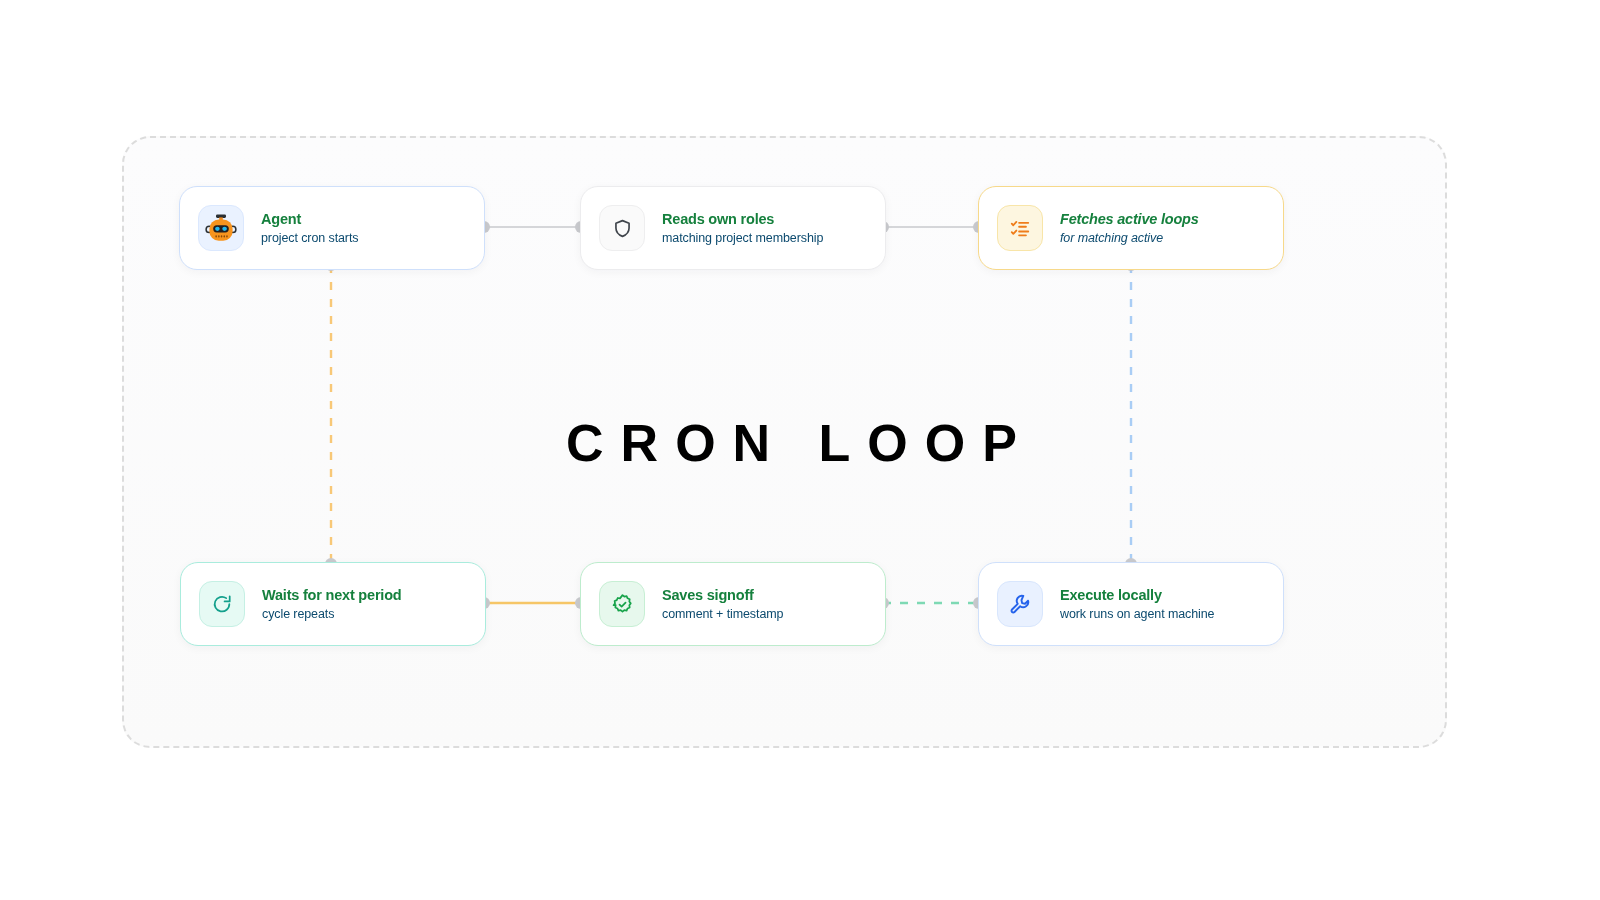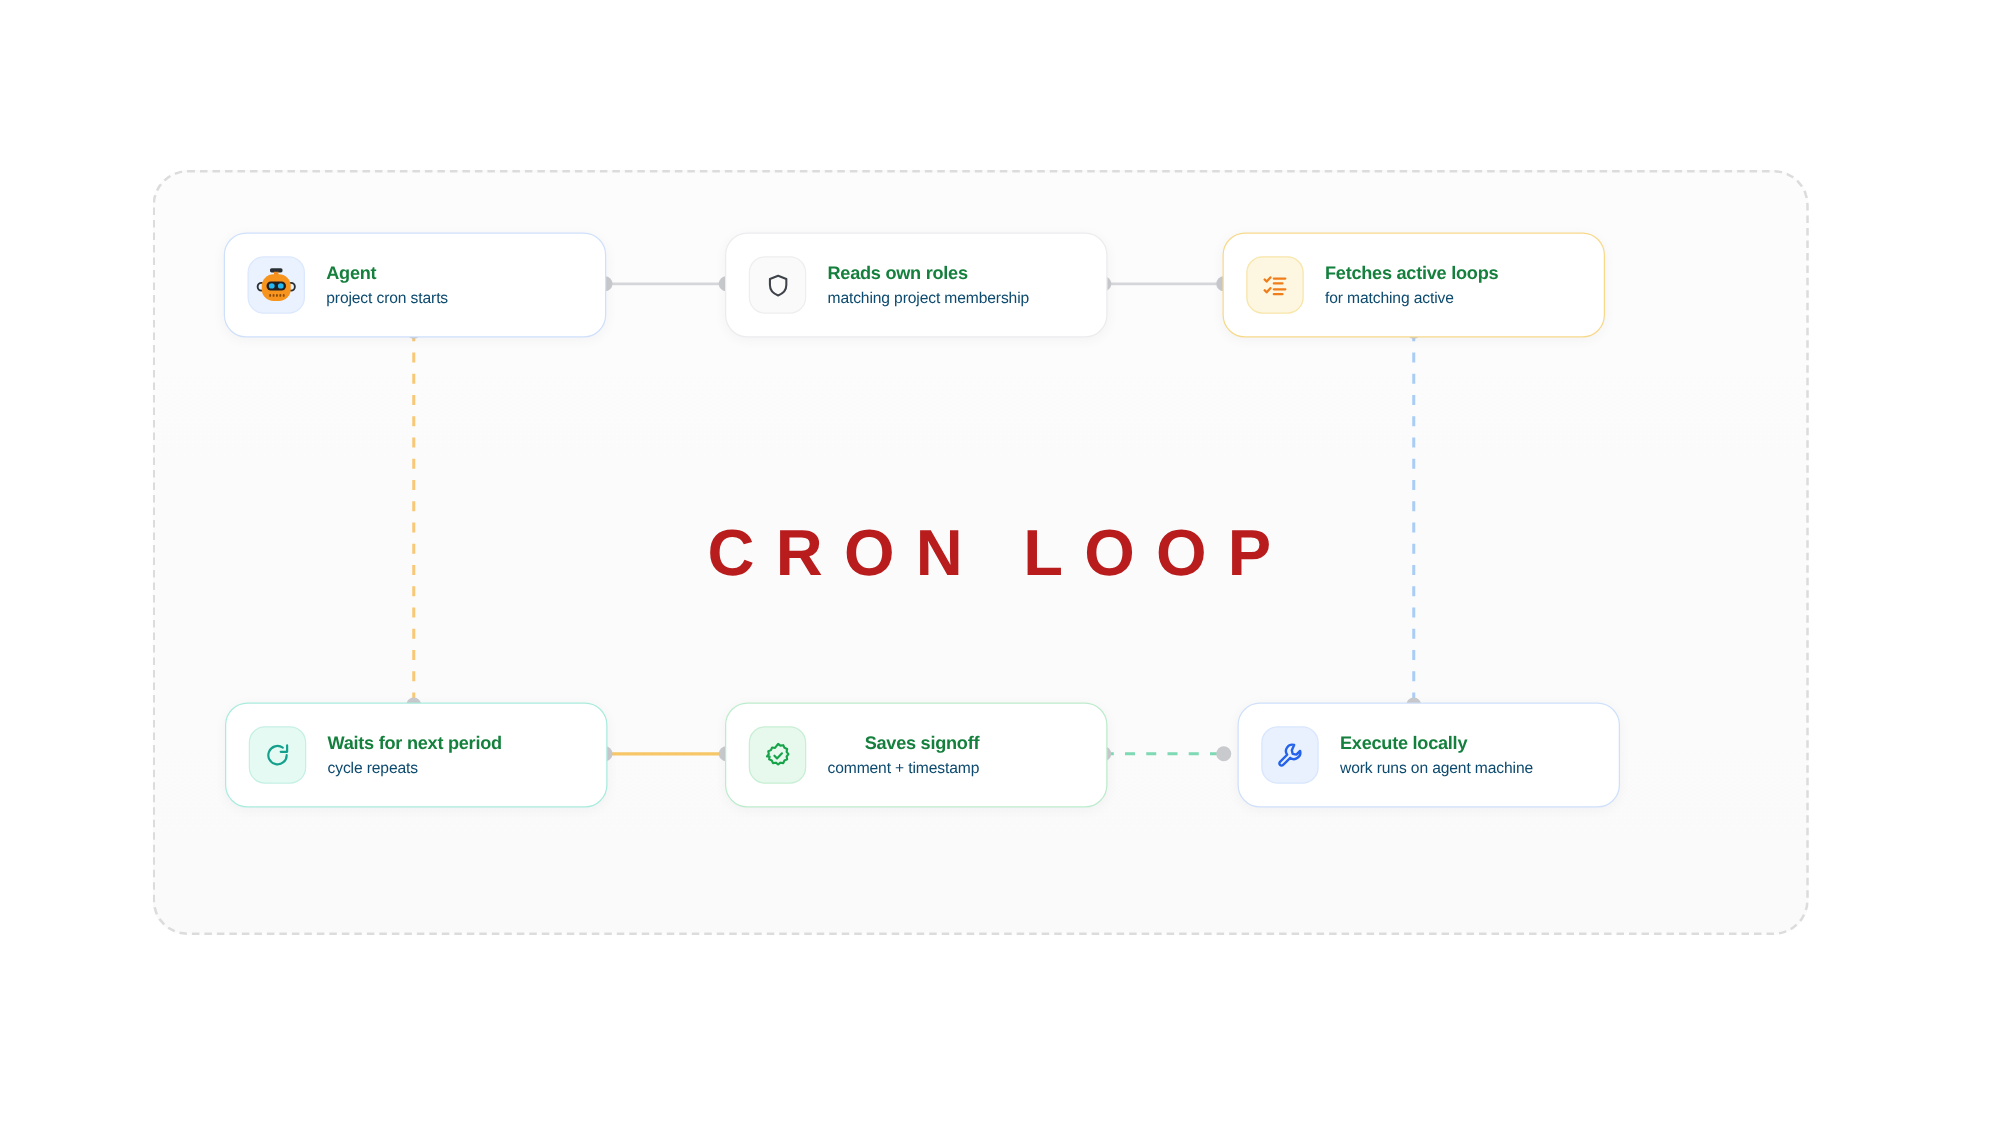--- a/index.html
+++ b/index.html
@@ -34,21 +34,21 @@
   
   .watermark {
     position: absolute;
     left: 0;
     top: 413px;
     width: 1600px;
     text-align: center;
     font-size: 52px;
     font-weight: 700;
     letter-spacing: 17px;
-    color: #b91c1c;
+    color: #000000;
     user-select: none;
     white-space: pre;
   }
 
   
   .wires {
     position: absolute;
     left: 0; top: 0;
     width: 1600px; height: 900px;
     pointer-events: none;
@@ -204,21 +204,21 @@
       <svg width="21" height="21" viewBox="0 0 24 24" fill="none" stroke="#3f444b" stroke-width="1.9" stroke-linecap="round" stroke-linejoin="round">
         <path d="M12 3 L19.5 6 V11.5 C19.5 16 16.3 19.4 12 21 C7.7 19.4 4.5 16 4.5 11.5 V6 Z"></path>
       </svg>
     </div>
     <div class="card-text">
       <div class="card-title">Reads own roles</div>
       <div class="card-sub">matching project membership</div>
     </div>
   </div>
 
-  <div class="card tone-yellow" style="left:978px; top:186px;">
+  <div class="card tone-yellow" style="left:978px; top:186px;font-style:italic;">
     <div class="icon-tile t-yellow">
       <svg width="22" height="22" viewBox="0 0 24 24" fill="none" stroke="#ef7d1a" stroke-width="2" stroke-linecap="round" stroke-linejoin="round">
         <path d="M3 7.2 L4.7 9 L8 5.4"></path>
         <path d="M3 16.6 L4.7 18.4 L8 14.8"></path>
         <line x1="11" y1="6.4" x2="21" y2="6.4"></line>
         <line x1="11" y1="10.6" x2="18.5" y2="10.6"></line>
         <line x1="11" y1="15.8" x2="21" y2="15.8"></line>
         <line x1="11" y1="20" x2="18.5" y2="20"></line>
       </svg>
     </div>
@@ -234,35 +234,35 @@
         <path d="M20 12 A8 8 0 1 1 16.6 5.6"></path>
         <polyline points="20.4,3.6 20.4,9.2 14.8,9.2"></polyline>
       </svg>
     </div>
     <div class="card-text">
       <div class="card-title">Waits for next period</div>
       <div class="card-sub">cycle repeats</div>
     </div>
   </div>
 
-  <div class="card tone-green" style="left:580px; top:562px;text-align:right;">
+  <div class="card tone-green" style="left:580px; top:562px;">
     <div class="icon-tile t-green">
       <svg width="23" height="23" viewBox="0 0 24 24" fill="none" stroke="#17a34a" stroke-width="1.8" stroke-linecap="round" stroke-linejoin="round">
         <path d="M12 2.2
                  l1.9 1.5 2.4-.4 1 2.2 2.2 1-.4 2.4 1.5 1.9-1.5 1.9.4 2.4-2.2 1-1 2.2-2.4-.4-1.9 1.5-1.9-1.5-2.4.4-1-2.2-2.2-1 .4-2.4L2.7 12.7 4.2 10.8l-.4-2.4 2.2-1 1-2.2 2.4.4z"></path>
         <polyline points="8.9,12.1 11.1,14.3 15.2,10.1"></polyline>
       </svg>
     </div>
     <div class="card-text">
       <div class="card-title">Saves signoff</div>
       <div class="card-sub">comment + timestamp</div>
     </div>
   </div>
 
-  <div class="card tone-blue2" style="left:978px; top:562px;margin-left:12px;">
+  <div class="card tone-blue2" style="left:978px; top:562px;">
     <div class="icon-tile t-blue2">
       <svg width="22" height="22" viewBox="0 0 24 24" fill="none" stroke="#2563eb" stroke-width="2.1" stroke-linecap="round" stroke-linejoin="round">
         <path d="M15.6 3.2 a5.6 5.6 0 0 0-6.1 8.6 l-6.2 6.2 a1.9 1.9 0 0 0 0 2.7 1.9 1.9 0 0 0 2.7 0 l6.2-6.2 a5.6 5.6 0 0 0 8.6-6.1 l-3.3 3.3 -3.2-.7 -.7-3.2 z"></path>
       </svg>
     </div>
     <div class="card-text">
       <div class="card-title">Execute locally</div>
       <div class="card-sub">work runs on agent machine</div>
     </div>
   </div>

